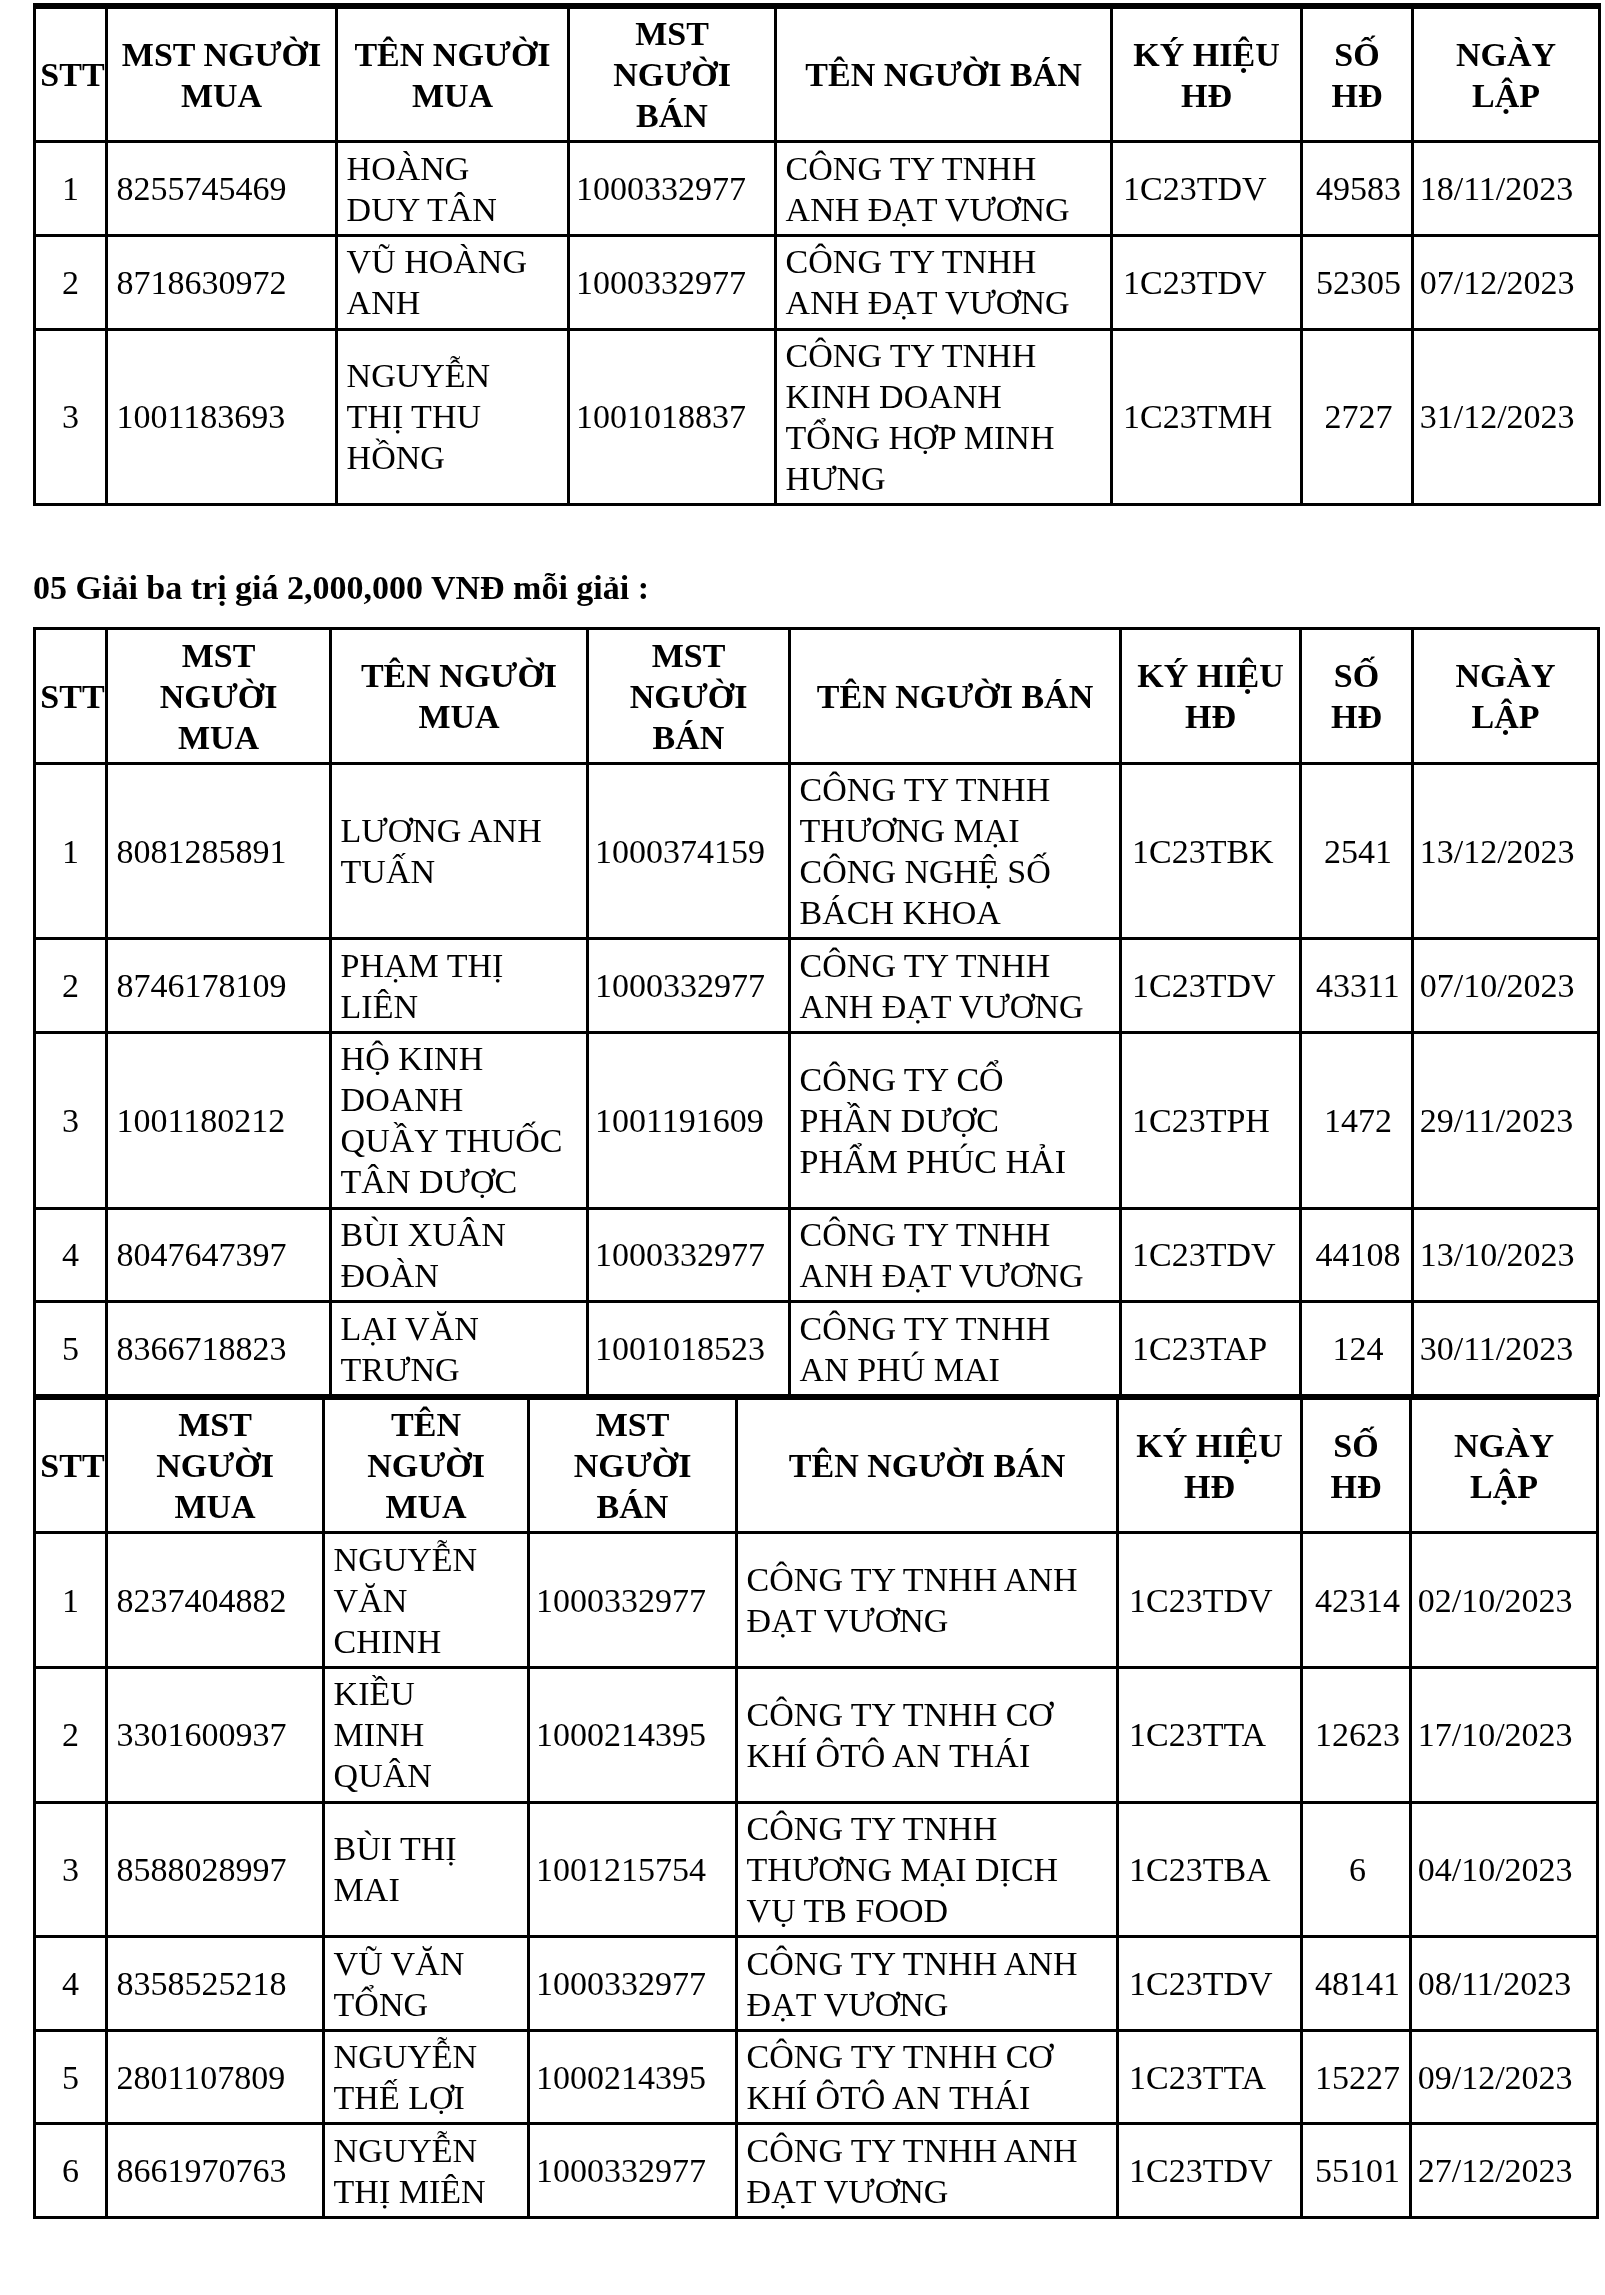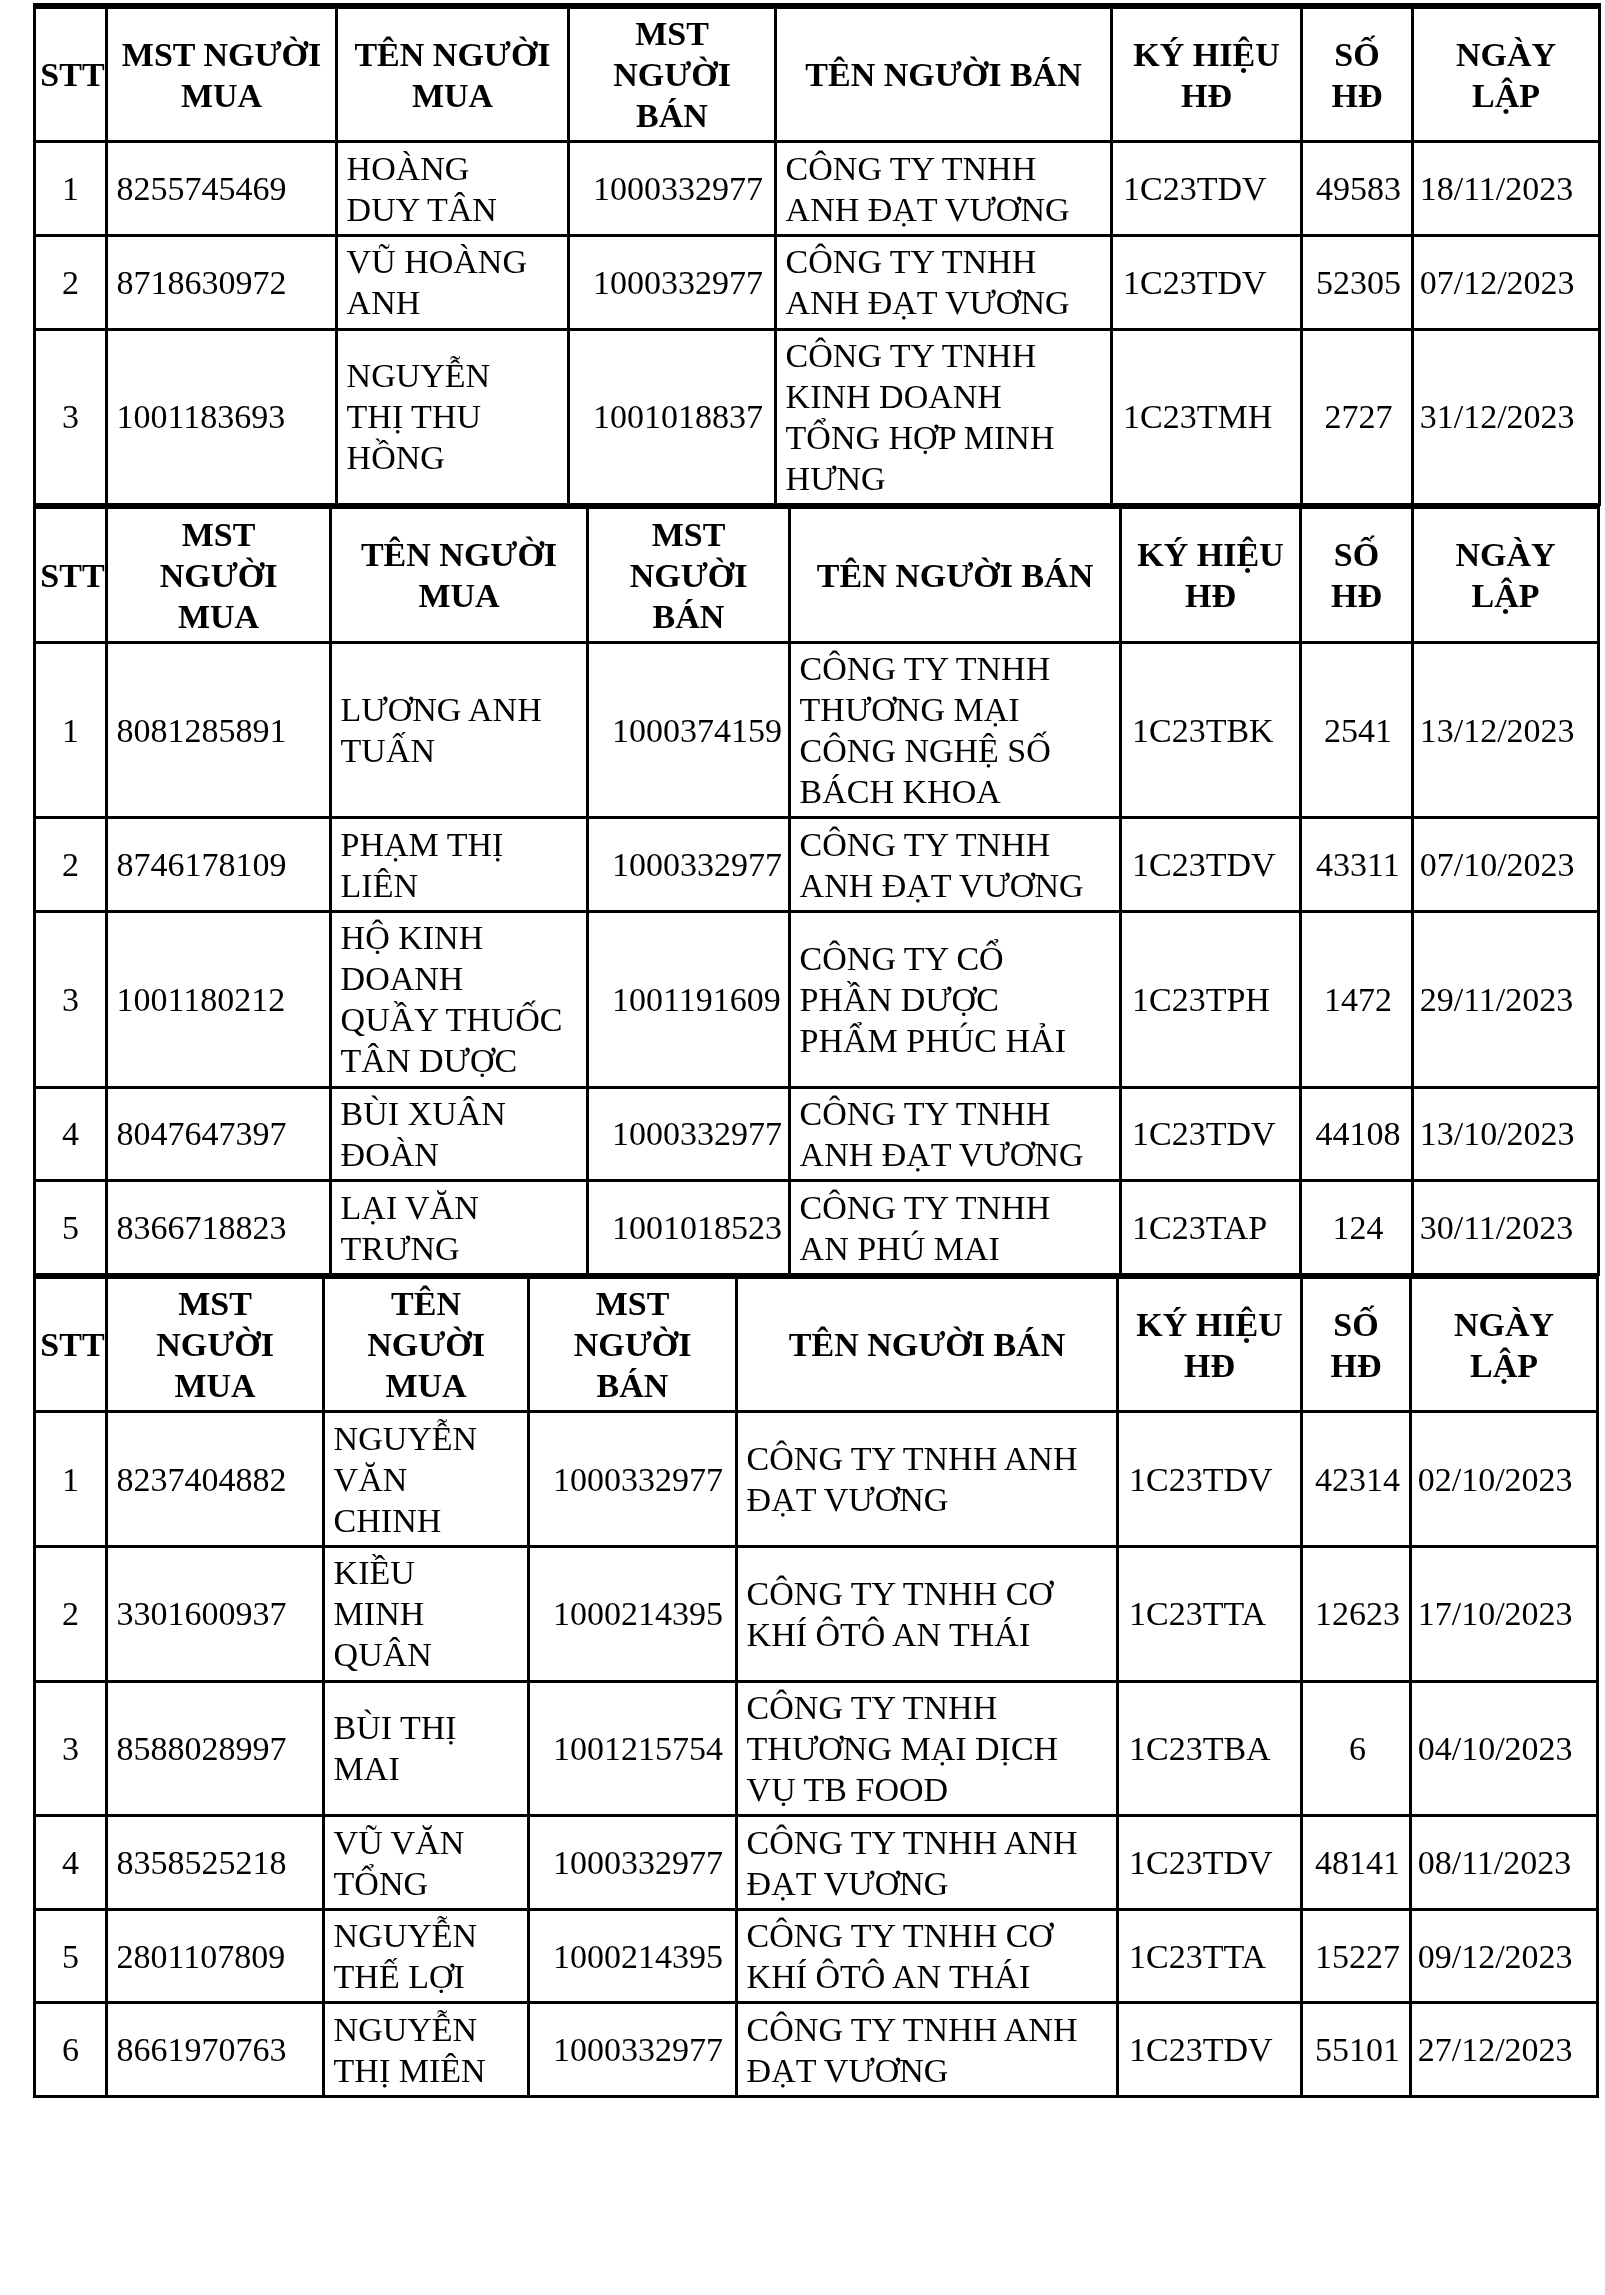--- a/index.html
+++ b/index.html
@@ -23,21 +23,21 @@
   .tbl th, .tbl td {
     border: 3.6px solid #000000;
     vertical-align: middle;
     white-space: pre-line;
     overflow: hidden;
     font-size: 34px; line-height: 41px;
   }
   .tbl th { font-weight: bold; text-align: center; padding: 4.3px 4.3px; }
   .tbl td { padding: 4.3px 8.6px; text-align: left; }
   .tbl td.c0 { text-align: center; padding: 4.3px 2.9px; }
-  .tbl td.c3 { padding-left: 23px; }
+  .tbl td.c3 { padding-left: 6px; }
   .tbl td.c5 { padding-left: 10px; }
   .tbl td.c6 { text-align: center; padding-right: 5.7px; }
   .tbl td.c7 { padding-left: 5.7px; padding-right: 7px; }
 
   
   .s0 col.c0{width:72px}.s0 col.c1{width:230px}.s0 col.c2{width:232px}.s0 col.c3{width:207px}
   .s0 col.c4{width:336px}.s0 col.c5{width:190px}.s0 col.c6{width:111px}.s0 col.c7{width:187px}
   .s1 col.c0{width:72px}.s1 col.c1{width:224px}.s1 col.c2{width:257px}.s1 col.c3{width:202px}
   .s1 col.c4{width:331px}.s1 col.c5{width:180px}.s1 col.c6{width:112px}.s1 col.c7{width:186px}
   .s2 col.c0{width:72px}.s2 col.c1{width:217px}.s2 col.c2{width:205px}.s2 col.c3{width:208px}
@@ -116,20 +116,21 @@
 HƯNG</td>
             <td class="c5">1C23TMH</td>
             <td class="c6">2727</td>
             <td class="c7">31/12/2023</td>
           </tr>
         </tbody>
       </table>
   </section>
 
   <section class="sec">
+    <h2 class="sec-heading">05 Giải ba trị giá 2,000,000 VNĐ mỗi giải :</h2>
     <table class="tbl s1">
         <colgroup>
           <col class="c0">
           <col class="c1">
           <col class="c2">
           <col class="c3">
           <col class="c4">
           <col class="c5">
           <col class="c6">
           <col class="c7">

